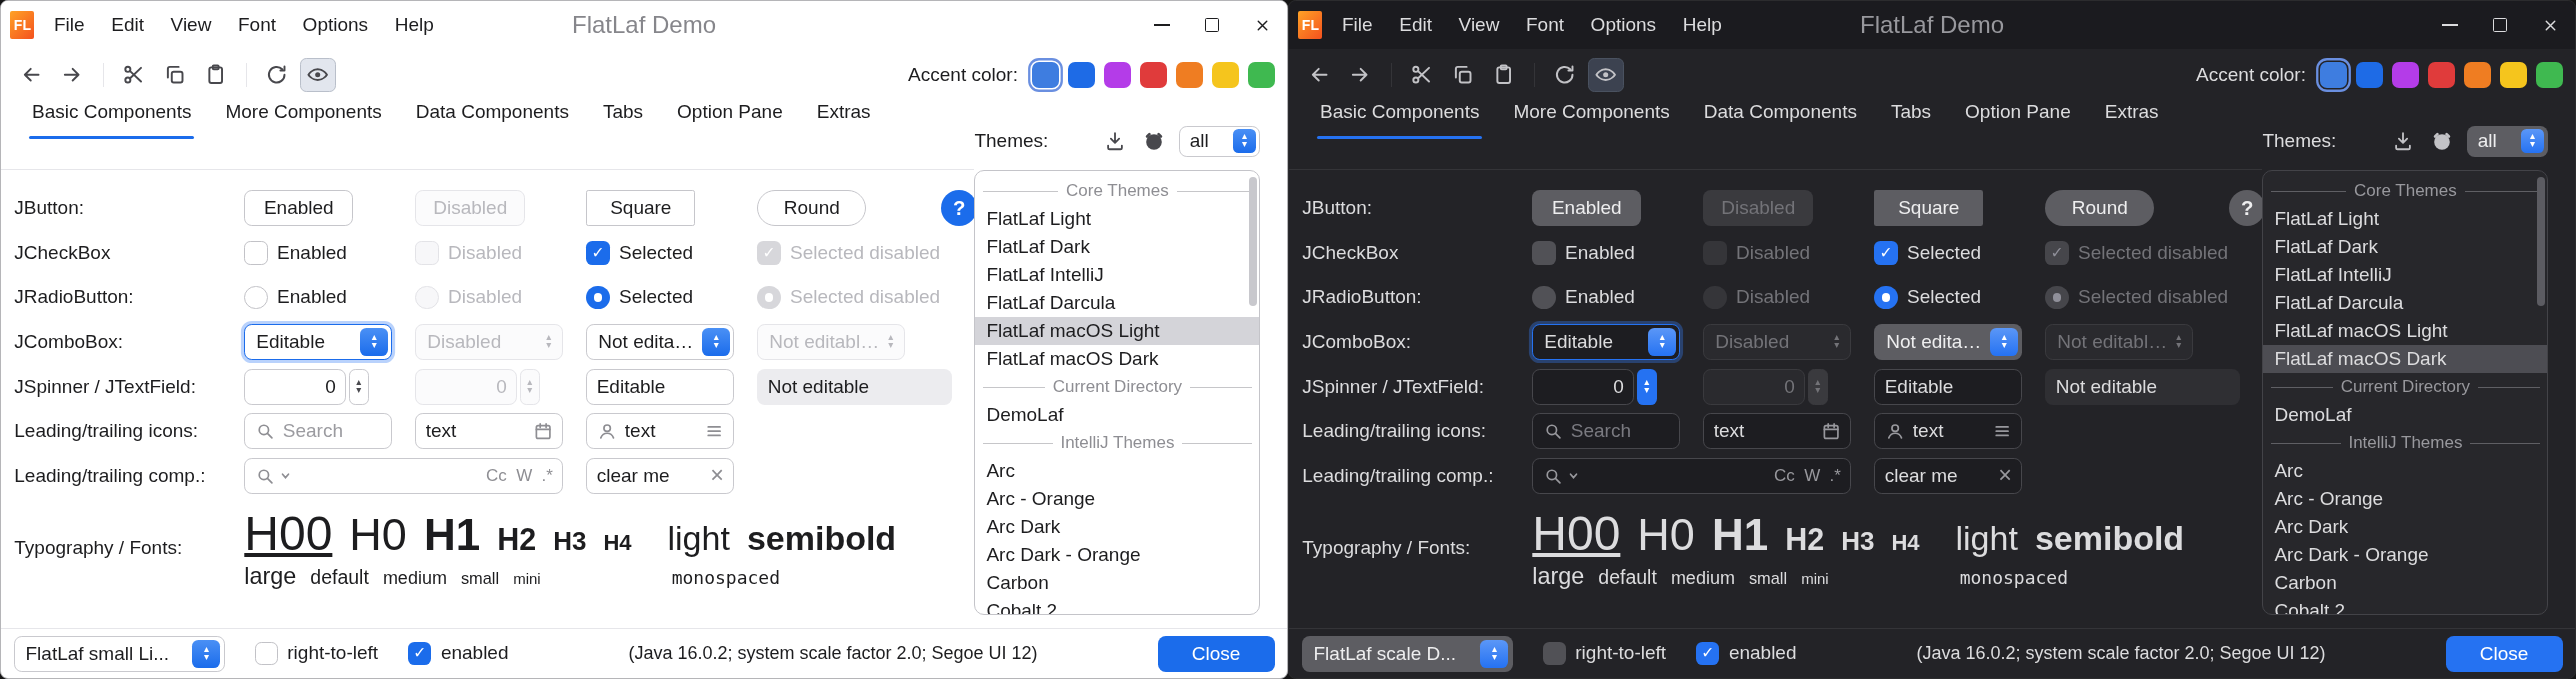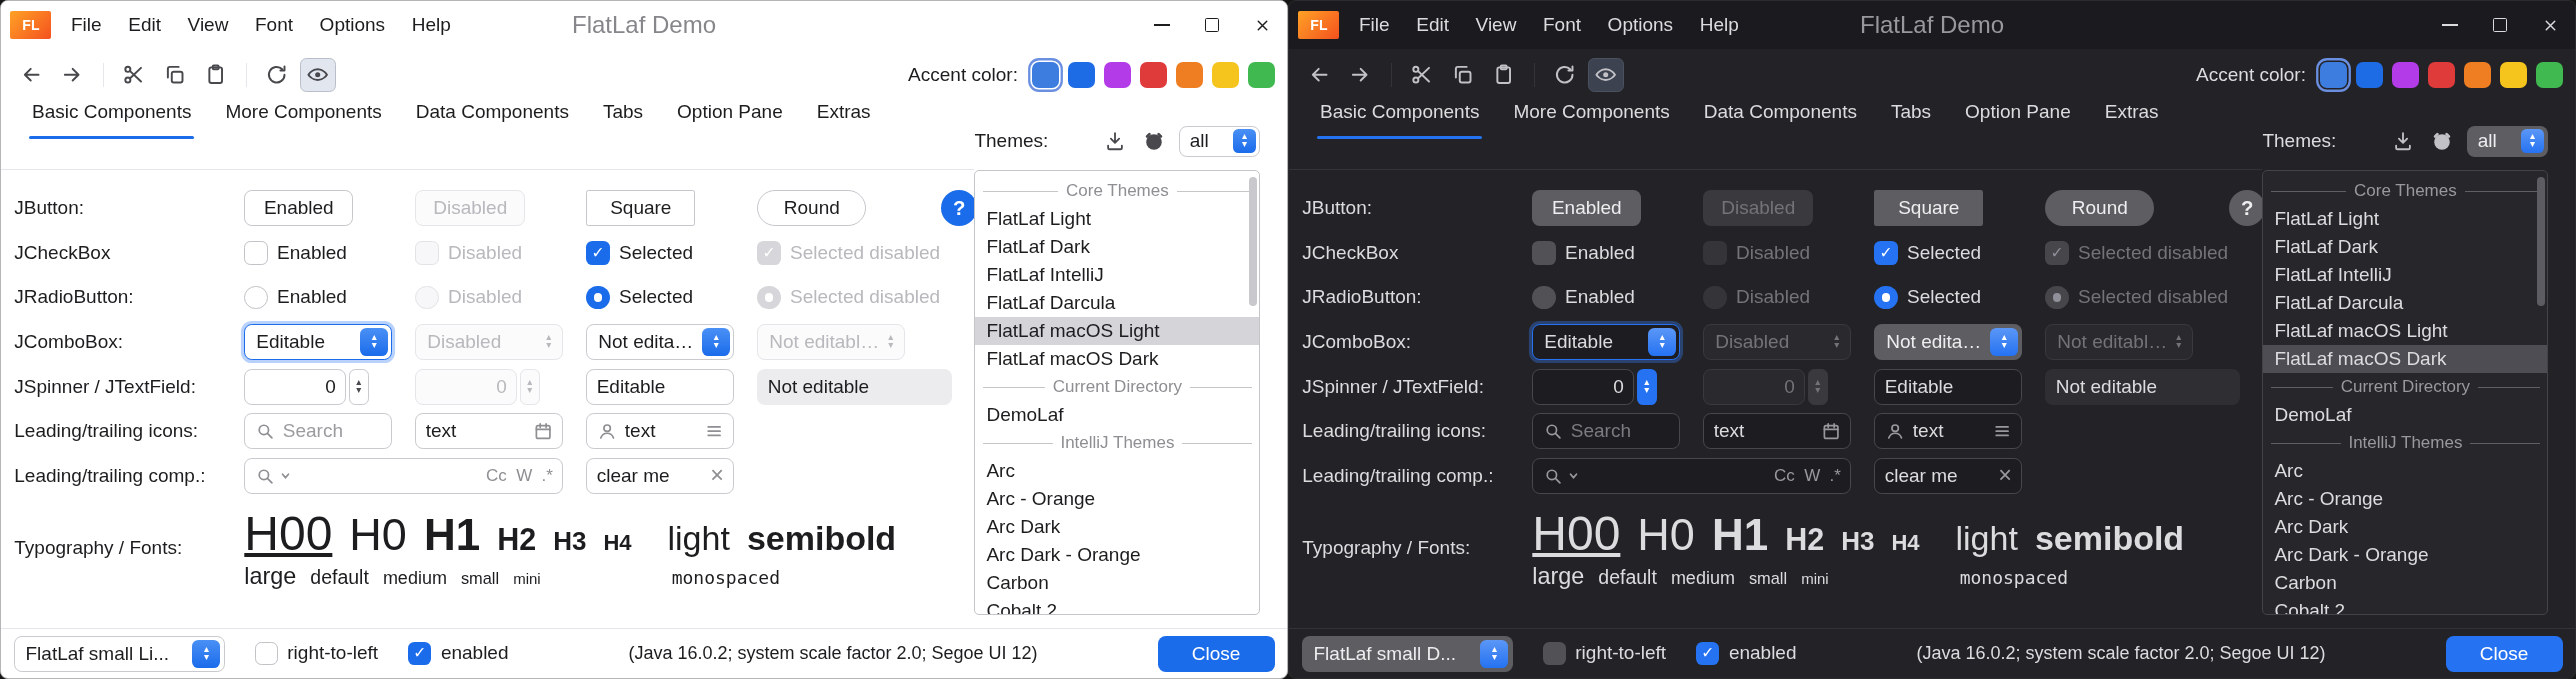--- a/index.html
+++ b/index.html
@@ -51,21 +51,21 @@
     --check-sel-dis-bg: #46464b; --check-mark-dis: #90909a;
     --help-bg: #5d5d62; --help-fg: #eeeeef; --help-border: transparent;
     --help-dis-bg: #3a3a3e; --help-dis-fg: #737378; --help-dis-border: transparent;
     --list-bg: #27272b; --list-border: #434348; --sel-bg: #4d4d53; --scroll: #5c5c62;
     --toggle-bg: #3c4250; --toggle-border: #4a5260;
     --placeholder: #7a7a80; --stepper-bg: #2572f2; --stepper-fg: #ffffff; --stepper-border: transparent;
   }
 
   
   .titlebar { height: 48px; flex: none; display: flex; align-items: center; padding: 0 0 0 9.4px; position: relative; background: var(--titlebar-bg); }
-  .logo { width: 41px; height: 28px; border-radius: 2px; flex: none;
+  .logo { width: 24px; height: 28px; border-radius: 2px; flex: none;
     background: linear-gradient(135deg,#ffa226,#f4511e); color:#fff; font-weight:700; font-size:14px;
     display:flex; align-items:center; justify-content:center; }
   .menubar { display: flex; margin-left: 6.3px; height: 100%; }
   .menu-item { padding: 0 13.3px; font-size: 19px; display:flex; align-items:center; }
   .win-title { position:absolute; left:50%; top:50%; transform:translate(-50%,-50%); color: var(--title-fg); font-size: 24px; white-space: nowrap; }
   .win-controls { margin-left:auto; display:flex; height:100%; }
   .wbtn { width: 50px; height: 100%; display:flex; align-items:center; justify-content:center; color: var(--fg); }
   .g-min { width:15.6px; height:1.6px; background: currentColor; }
   .g-max { width:14px; height:14px; border:1.6px solid currentColor; border-radius:1.6px; }
   .wbtn svg { width:17px; height:17px; }
@@ -171,21 +171,21 @@
   
   .themes-header { height:69px; flex:none; display:flex; align-items:center; gap:11px; padding-top:11px; }
   .themes-label { font-size:19px; }
   .th-icons { margin-left:auto; display:flex; align-items:center; gap:11px; }
   .th-btn { width:28px; height:28px; display:flex; align-items:center; justify-content:center; color:var(--icon); }
   .th-btn svg { width:22px; height:22px; }
   .mini-combo { width:81px; height:31px; }
   .mini-combo .ctext { padding-left:9.4px; }
   .mini-combo .cbtn { width:23.4px; height:23.4px; border-radius:5.5px; }
   .themes-list { position:relative; height:445px; border:0.8px solid var(--list-border); background:var(--list-bg);
-    overflow:hidden; padding:6.3px 0; border-radius:5px; }
+    overflow:hidden; padding:6.3px 0; border-radius:10px; }
   .theme-item { height:28px; line-height:28px; padding:0 11px; font-size:19px; white-space:nowrap; overflow:hidden; }
   .theme-item.selected { background: var(--sel-bg); }
   .theme-header { height:28px; display:flex; align-items:center; gap:7.8px; color:var(--muted); font-size:17px; padding:0 7.8px; white-space:nowrap; }
   .theme-header::before, .theme-header::after { content:""; height:0.8px; background:var(--muted); opacity:.5; flex:1; }
   .scrollthumb { position:absolute; right:2.3px; top:6.3px; width:7.8px; height:129px; border-radius:3.9px; background:var(--scroll); }
 
   
   .bottombar { height:50px; flex:none; margin-top:auto; border-top:0.8px solid var(--sep);
     display:flex; align-items:center; gap:30px; padding:0 12.5px; }
   .w270 { width:211px; }
@@ -1000,21 +1000,21 @@
               <div class="theme-item">Carbon</div>
               <div class="theme-item">Cobalt 2</div>
             </div>
         <div class="scrollthumb"></div>
       </div>
     </div>
   </div>
 
   <div class="bottombar">
     <div class="combo noneditable w270">
-      <span class="ctext">FlatLaf small D...</span>
+      <span class="ctext">FlatLaf scale D...</span>
       <div class="cbtn">
             <span>▲</span>
             <span>▼</span>
           </div>
     </div>
     <label class="checkline">
       <span class="cbox unchecked"></span>
       <span>right-to-left</span>
     </label>
     <label class="checkline">

